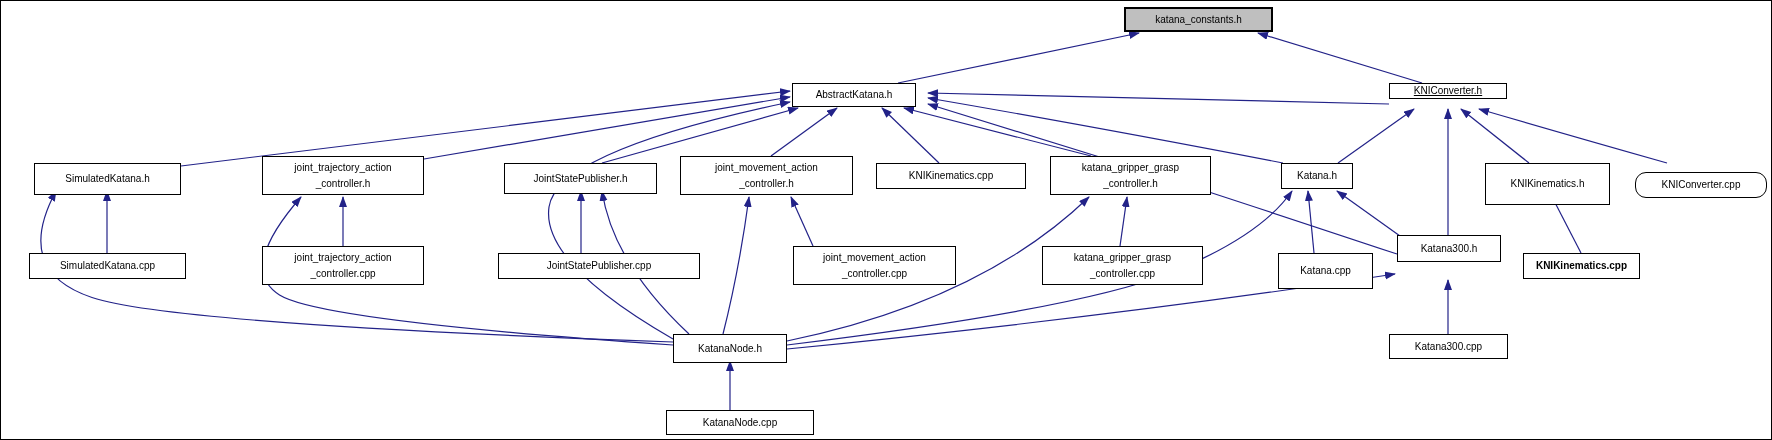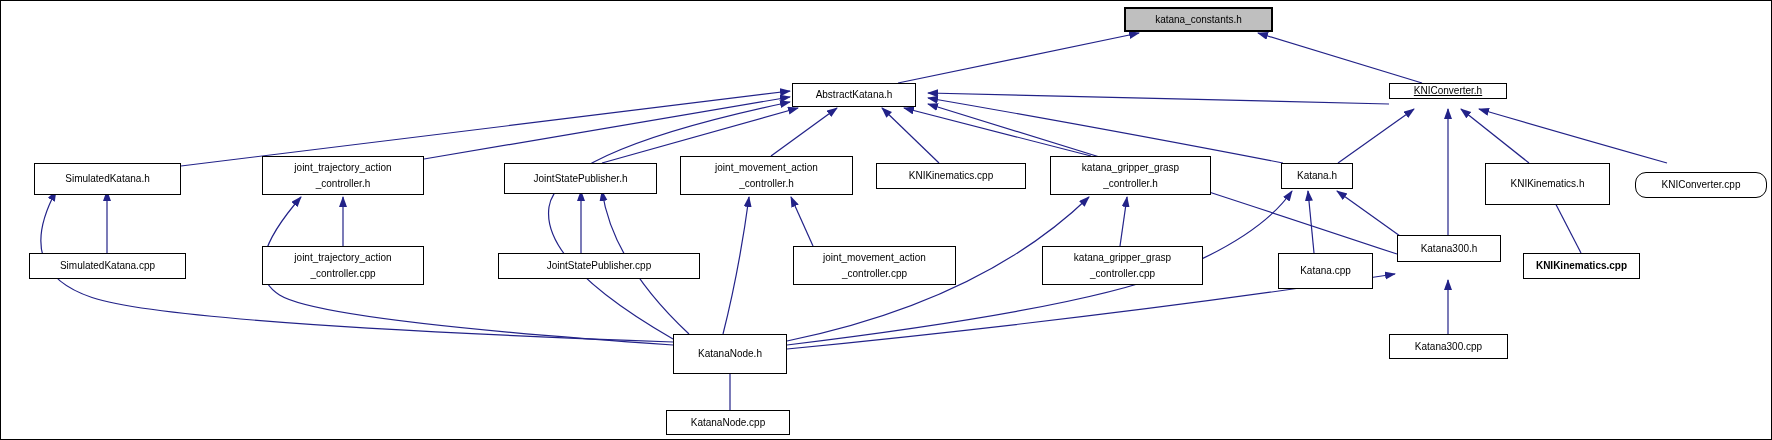--- a/index.html
+++ b/index.html
@@ -96,17 +96,17 @@
       <div class="node" style="left: 261px; top: 245px; width: 162px; height: 39px;">joint_trajectory_action
 _controller.cpp</div>
       <div class="node" style="left: 497px; top: 252px; width: 202px; height: 26px;">JointStatePublisher.cpp</div>
       <div class="node" style="left: 792px; top: 245px; width: 163px; height: 39px;">joint_movement_action
 _controller.cpp</div>
       <div class="node" style="left: 1041px; top: 245px; width: 161px; height: 39px;">katana_gripper_grasp
 _controller.cpp</div>
       <div class="node" style="left: 1277px; top: 252px; width: 95px; height: 36px;">Katana.cpp</div>
       <div class="node" style="left: 1396px; top: 234px; width: 104px; height: 27px;">Katana300.h</div>
       <div class="node" style="left: 1522px; top: 252px; width: 117px; height: 26px; font-weight: bold;">KNIKinematics.cpp</div>
-      <div class="node" style="left: 672px; top: 333px; width: 114px; height: 40px;">KatanaNode.h</div>
+      <div class="node" style="left: 672px; top: 333px; width: 114px; height: 29px;">KatanaNode.h</div>
       <div class="node" style="left: 1388px; top: 333px; width: 119px; height: 25px; text-align: right;">Katana300.cpp</div>
-      <div class="node" style="left: 665px; top: 409px; width: 124px; height: 25px;">KatanaNode.cpp</div>
+      <div class="node" style="left: 665px; top: 409px; width: 148px; height: 25px;">KatanaNode.cpp</div>
     </div>
 </div>
 
 </body></html>

